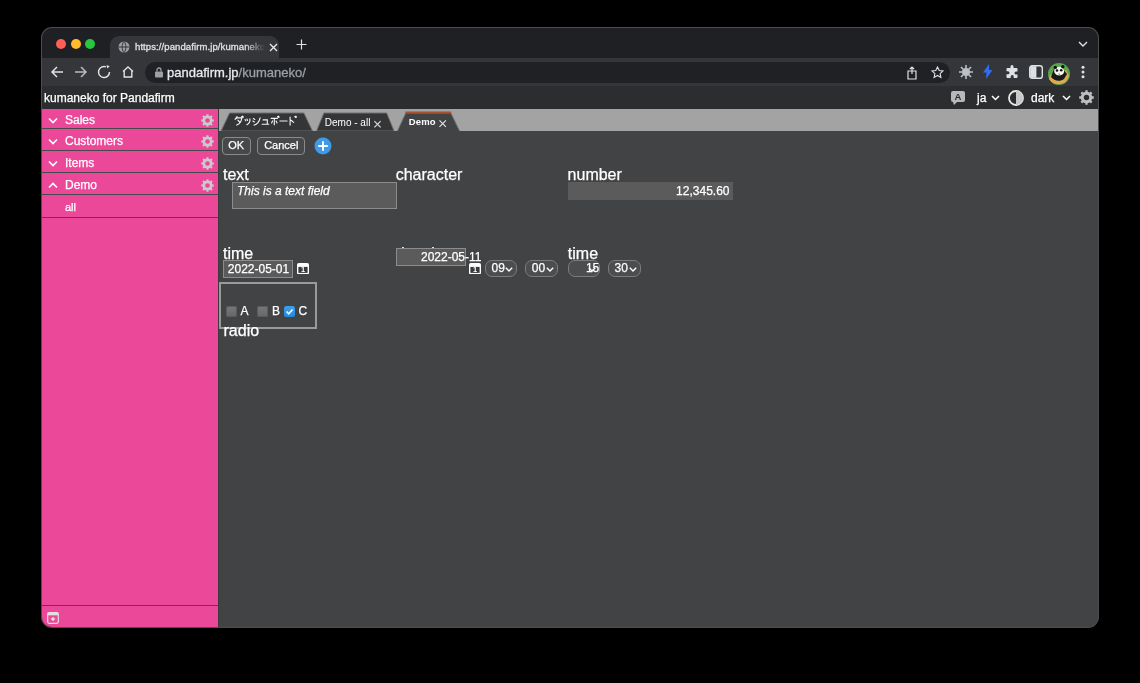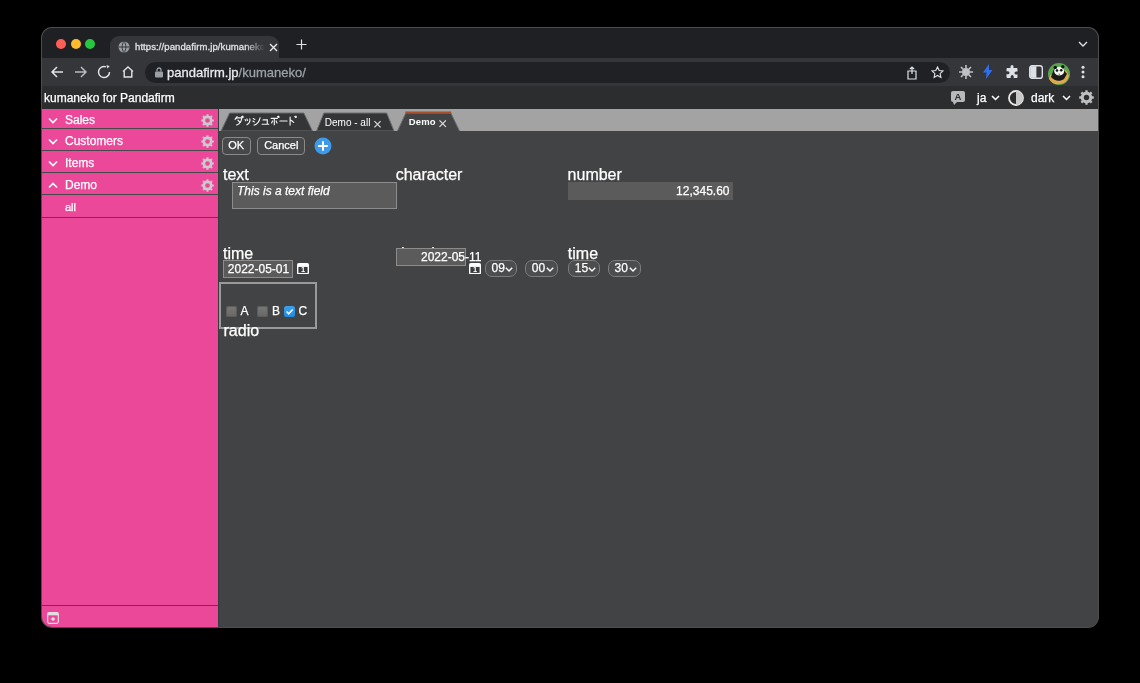--- a/index.html
+++ b/index.html
@@ -273,21 +273,21 @@
         <text x="6" y="9.4" font-size="7.5" font-weight="bold" text-anchor="middle" fill="#fff" font-family="Liberation Sans">1</text>
       </svg>
     <div class="sel" style="left:265.6px;top:151px;width:32.5px;height:17px;">09<svg width="8" height="5" viewBox="0 0 8 5">
           <path d="M0.8 0.8L4 4l3.2-3.2" stroke="#fff" stroke-width="1.4" fill="none"></path>
         </svg></div>
     <div class="sel" style="left:305.8px;top:151px;width:33.5px;height:17px;">00<svg width="8" height="5" viewBox="0 0 8 5">
           <path d="M0.8 0.8L4 4l3.2-3.2" stroke="#fff" stroke-width="1.4" fill="none"></path>
         </svg></div>
 
     <label class="f" style="left:348.8px;top:136px;">time</label>
-    <div class="sel" style="left:348.8px;top:151px;width:32.5px;height:17px;">15<svg width="8" height="5" viewBox="0 0 8 5">
+    <div class="sel" style="left:348.8px;top:151px;width:32.5px;height:17px;text-align:right;">15<svg width="8" height="5" viewBox="0 0 8 5">
           <path d="M0.8 0.8L4 4l3.2-3.2" stroke="#fff" stroke-width="1.4" fill="none"></path>
         </svg></div>
     <div class="sel" style="left:388.6px;top:151px;width:33.5px;height:17px;">30<svg width="8" height="5" viewBox="0 0 8 5">
           <path d="M0.8 0.8L4 4l3.2-3.2" stroke="#fff" stroke-width="1.4" fill="none"></path>
         </svg></div>
 
     <div id="fieldset">
       <span class="f" style="left:2.5px;top:3.5px;margin-top:34px;">radio</span>
       <div class="cb" style="left:4.5px;top:22px;"></div>
         <span class="cblbl" style="left:19.5px;top:20px;">A</span>

